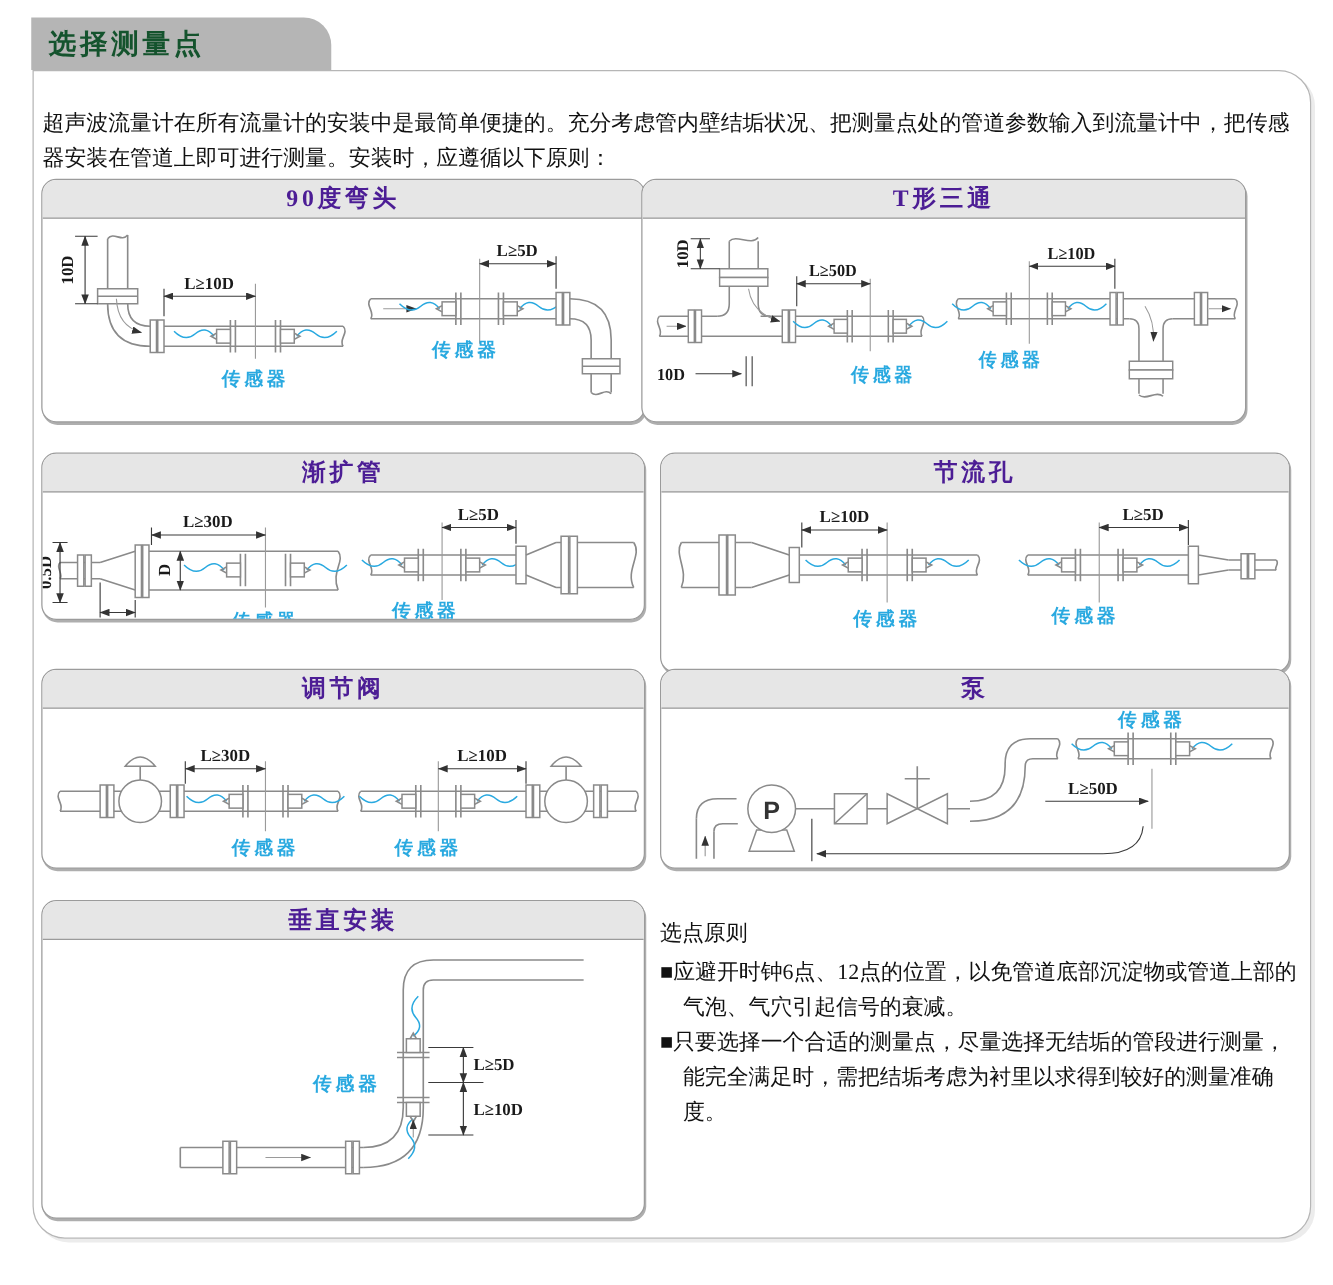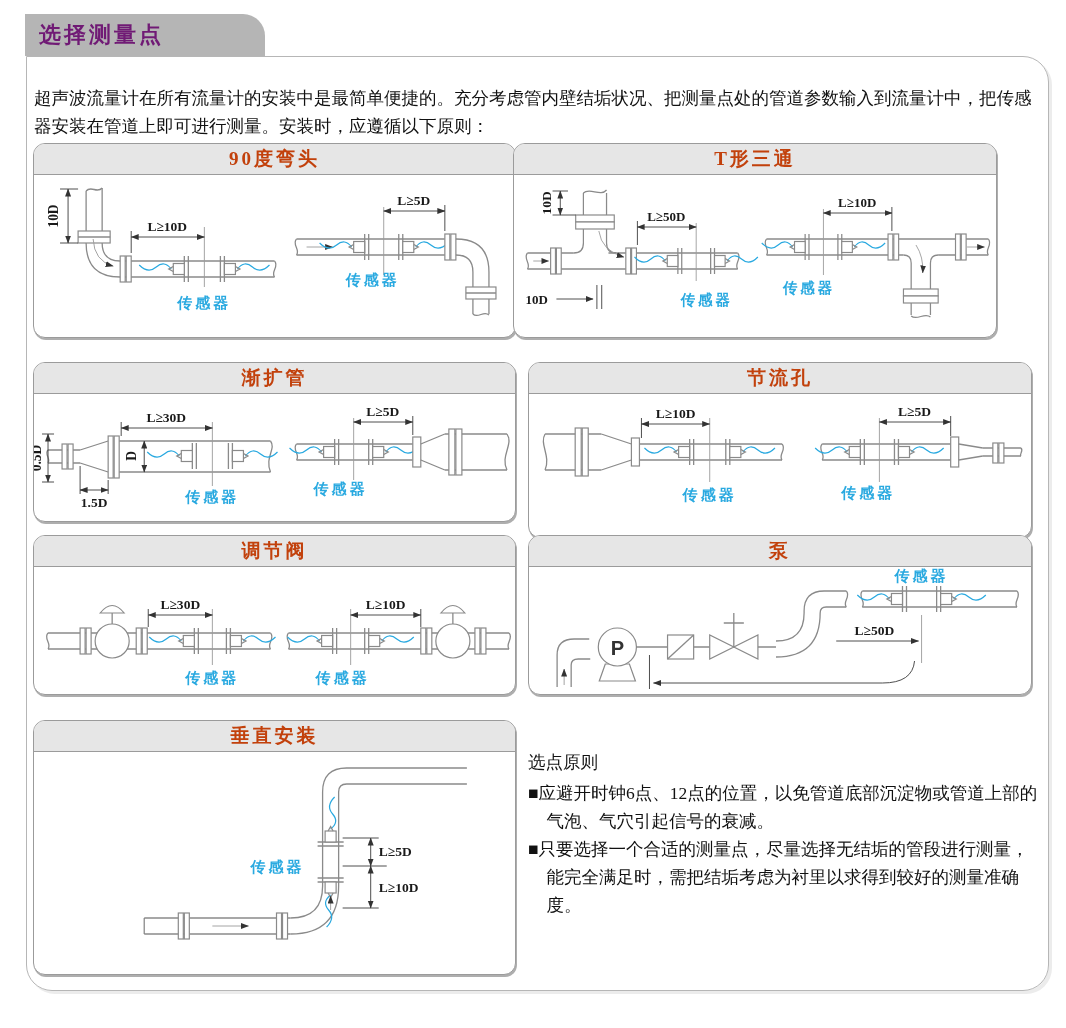--- a/index.html
+++ b/index.html
@@ -1,44 +1,44 @@
 <!DOCTYPE html>
 <html><head>
 <meta charset="utf-8">
 <style>
   html,body{margin:0;padding:0;background:#fff;}
   .page{position:relative;width:1066px;height:1028px;background:#fff;overflow:hidden;
         font-family:"Liberation Serif","DejaVu Serif",serif;color:#111;}
   .tab{position:absolute;left:25px;top:14px;width:240px;height:42px;background:#b5b5b5;
        border-radius:0 22px 0 0;display:flex;align-items:center;padding-left:14px;
        font-family:"Liberation Sans","DejaVu Sans",sans-serif;font-weight:bold;
-       font-size:22px;letter-spacing:3px;color:#701a75;box-sizing:border-box;}
+       font-size:22px;letter-spacing:3px;color:#14532d;box-sizing:border-box;}
   .frame{position:absolute;left:26px;top:56px;width:1021px;height:933px;
          border:1px solid #b6b6b6;border-radius:0 26px 26px 26px;box-shadow:3px 3px 0 #ececec;}
   .intro{position:absolute;left:34px;top:66px;width:1002px;font-size:17.5px;line-height:1.65;}
   .panel{position:absolute;border:1.4px solid #9b9b9b;border-radius:12px;background:#fff;
          box-shadow:1px 2px 0 #aeaeae;overflow:hidden;box-sizing:border-box;}
   .ptitle{height:30px;background:#e6e6e6;border-bottom:1.3px solid #9b9b9b;display:flex;
           align-items:center;justify-content:center;font-size:19px;font-weight:bold;
-          letter-spacing:3px;color:#c2410c;}
+          letter-spacing:3px;color:#4c1d95;}
   .pbody{position:relative;width:100%;}
   .pbody svg{display:block;width:100%;height:100%;}
   svg .pl{stroke:#8a8a8a;stroke-width:1.3;fill:none;}
   svg .fl{fill:#fff;stroke:#8a8a8a;stroke-width:1.2;}
   svg .dm{stroke:#3a3a3a;stroke-width:0.9;fill:none;}
   svg .cl{stroke:#9a9a9a;stroke-width:0.9;fill:none;}
   svg .cy{stroke:#29a9e0;stroke-width:1.2;fill:none;}
   svg text.dim{font-family:"Liberation Serif","DejaVu Serif",serif;font-weight:bold;
                font-size:13.5px;fill:#1a1a1a;}
   svg text.sens{font-family:"Liberation Serif","DejaVu Serif",serif;font-weight:bold;
                 font-size:15px;fill:#29a9e0;letter-spacing:3px;}
   svg text.plab{font-family:"Liberation Sans","DejaVu Sans",sans-serif;font-weight:bold;
                 font-size:20px;fill:#333;}
   .principles{position:absolute;left:528px;top:732px;width:516px;font-size:17.5px;line-height:1.6;}
-  .principles .ph{margin:16px 0 3px 0;}
+  .principles .ph{margin:0 0 3px 0;}
   .principles .item{margin:0;padding-left:1.05em;text-indent:-1.05em;}
 </style>
 </head>
 <body>
 
 <div class="page">
 
   <svg width="0" height="0" style="position:absolute" aria-hidden="true">
     <defs>
       <marker id="ar" markerWidth="8" markerHeight="7" refX="7.5" refY="3" orient="auto" markerUnits="userSpaceOnUse">
@@ -164,21 +164,21 @@
         <path class="cl" marker-end="url(#ar)" d="M417,70 q8,12 7,28"></path>
         <path class="cl" marker-end="url(#ar)" d="M470,72 H488"></path>
         <path class="dm" d="M392,32 V56"></path>
         <path class="dm" marker-start="url(#arL)" marker-end="url(#ar)" d="M321,38 H392"></path>
         <text class="dim" x="356" y="32" text-anchor="middle">L≥10D</text>
         <text class="sens" x="306" y="118" text-anchor="middle">传感器</text>
       </svg>
     </div>
   </div>
 
-  <div class="panel" style="left:33px;top:362px;width:483px;height:160px">
+  <div class="panel" style="left:33px;top:362px;width:483px;height:134px">
     <div class="ptitle">渐扩管</div>
     <div class="pbody" style="height:116px">
       <svg viewBox="0 0 480 116" preserveAspectRatio="none">
 
         <path class="pl" d="M14,56 H46 M14,69 H46"></path>
         <path class="pl" d="M14,56 c-4,4 3,9 0,13"></path>
         <rect class="fl" x="28" y="50" width="5" height="25"></rect>
         <rect class="fl" x="34" y="50" width="5" height="25"></rect>
         <path class="pl" d="M46,56 L74,47 M46,69 L74,78"></path>
         <rect class="fl" x="74" y="42" width="5" height="42"></rect>

